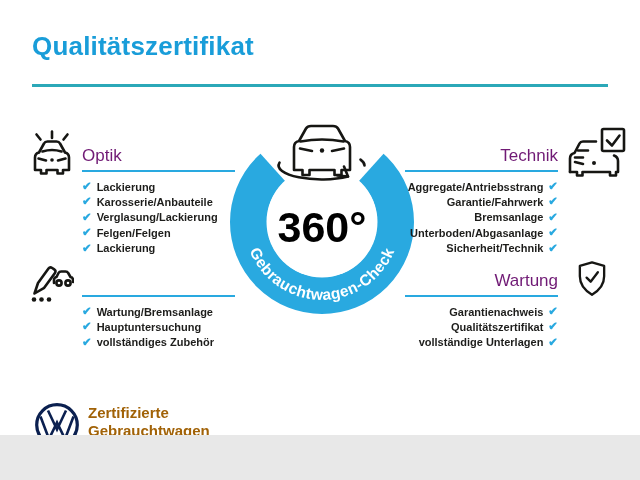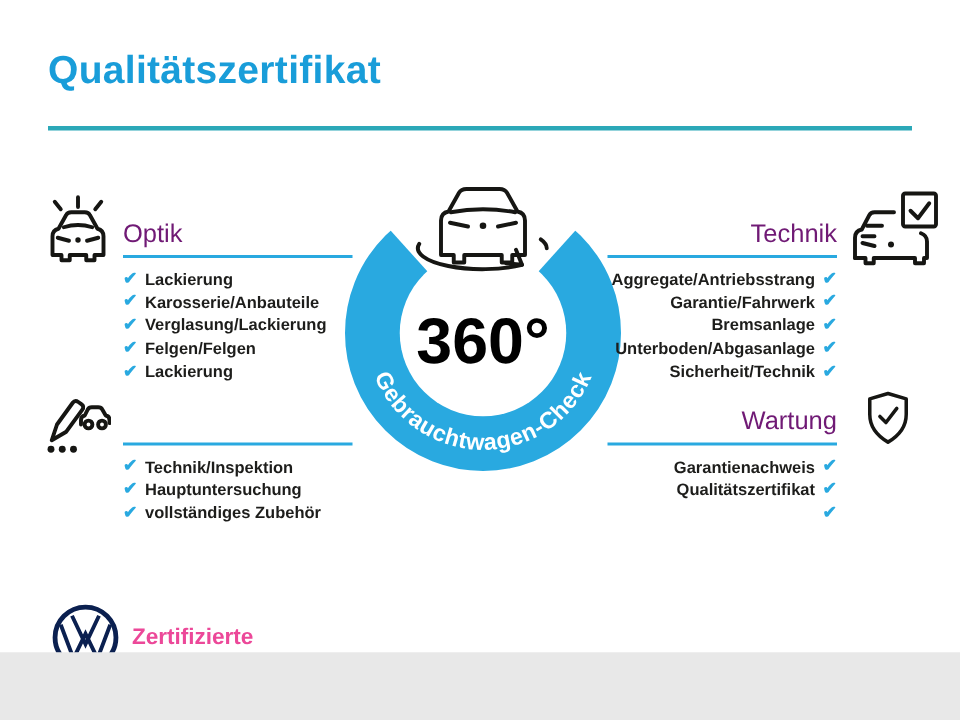--- a/index.html
+++ b/index.html
@@ -25,22 +25,22 @@
   .chk{color:#29a9e0;font-size:11.5px;line-height:1;}
 
   .icon{position:absolute;}
   .icon svg{display:block;}
   .ic{stroke:#161613;stroke-width:2.6;fill:none;stroke-linecap:round;stroke-linejoin:round;}
   .ic-fill{fill:#161613;stroke:none;}
 
   .badge{position:absolute;left:222px;top:118px;width:200px;height:200px;}
 
   .footer-text{
-    position:absolute;left:88px;top:416px;font-size:15px;font-weight:700;
-    color:#ec4899;line-height:18px;
+    position:absolute;left:88px;top:404px;font-size:15px;font-weight:700;
+    color:#a16207;line-height:18px;
   }
 </style>
 </head>
 <body>
 
 <div class="stage">
 
   <div class="page-title">Qualitätszertifikat</div>
   <div class="main-rule"></div>
 
@@ -144,21 +144,21 @@
       <circle class="ic" stroke-width="2.4" cx="40" cy="26" r="2.6"></circle>
       <circle class="ic-fill" cx="6" cy="42.5" r="2.3"></circle>
       <circle class="ic-fill" cx="13.5" cy="42.5" r="2.3"></circle>
       <circle class="ic-fill" cx="21" cy="42.5" r="2.3"></circle>
     </svg>
   </div>
   <div class="sec-rule" style="left:82px;top:295px"></div>
   <div class="items" style="left:82px;top:304px">
     <div class="row">
         <span class="chk">✔</span>
-        <span>Technik/Inspektion</span>
+        <span>Wartung/Bremsanlage</span>
       </div>
     <div class="row">
         <span class="chk">✔</span>
         <span>Hauptuntersuchung</span>
       </div>
     <div class="row">
         <span class="chk">✔</span>
         <span>vollständiges Zubehör</span>
       </div>
   </div>
@@ -174,20 +174,21 @@
   <div class="items right-side" style="left:368px;top:304px">
     <div class="row">
         <span>Garantienachweis</span>
         <span class="chk">✔</span>
       </div>
     <div class="row">
         <span>Qualitätszertifikat</span>
         <span class="chk">✔</span>
       </div>
     <div class="row">
+        <span>vollständige Unterlagen</span>
         <span class="chk">✔</span>
       </div>
   </div>
 
   <div class="icon" style="left:33px;top:401px">
     <svg width="48" height="48" viewBox="0 0 48 48">
       <circle cx="24" cy="24" r="20.3" fill="none" stroke="#0b2050" stroke-width="3.2"></circle>
       <path d="M15,9.5 L24,28.5 L33,9.5" fill="none" stroke="#0b2050" stroke-width="2.6" stroke-linejoin="miter"></path>
       <path d="M7.5,15.5 L16,38 L24,21.5 L32,38 L40.5,15.5" fill="none" stroke="#0b2050" stroke-width="2.6" stroke-linejoin="miter"></path>
     </svg>

